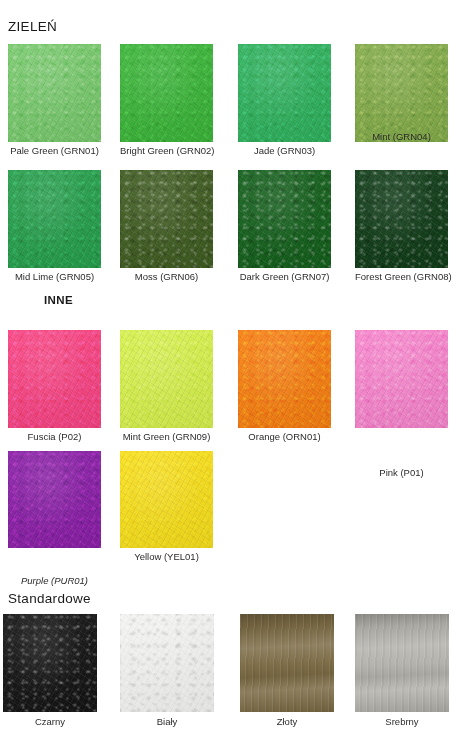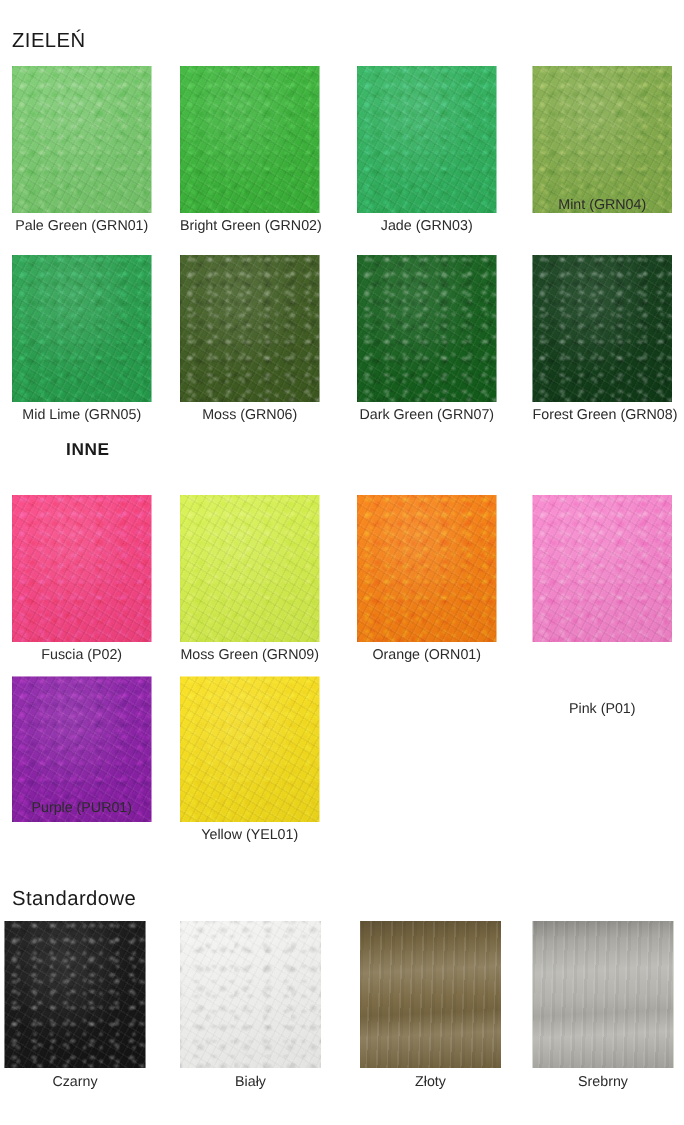--- a/index.html
+++ b/index.html
@@ -212,21 +212,21 @@
   </div>
   <div class="swatch-label" style="left:8px; top:431px; width:93px;">Fuscia (P02)</div>
 
   <div class="swatch" style="left:120px; top:330px; width:93px; height:98px;">
     <div class="swatch-chip" style="background-color: rgb(215, 242, 77);">
       <div class="shade"></div>
       <div class="grain"></div>
       <div class="grain2"></div>
     </div>
   </div>
-  <div class="swatch-label" style="left:120px; top:431px; width:93px;">Moss Green (GRN09)</div>
+  <div class="swatch-label" style="left:120px; top:431px; width:93px;">Mint Green (GRN09)</div>
 
   <div class="swatch" style="left:238px; top:330px; width:93px; height:98px;">
     <div class="swatch-chip" style="background-color: rgb(249, 128, 16);">
       <div class="shade"></div>
       <div class="grain"></div>
       <div class="grain2"></div>
     </div>
   </div>
   <div class="swatch-label" style="left:238px; top:431px; width:93px;">Orange (ORN01)</div>
 
@@ -239,21 +239,21 @@
   </div>
   <div class="swatch-label" style="left:355px; top:431px; width:93px;margin-top:36px;">Pink (P01)</div>
 
   <div class="swatch" style="left:8px; top:451px; width:93px; height:97px;">
     <div class="swatch-chip" style="background-color: rgb(139, 31, 168);">
       <div class="shade"></div>
       <div class="grain"></div>
       <div class="grain2"></div>
     </div>
   </div>
-  <div class="swatch-label" style="left:8px; top:533px; width:93px;">Purple (PUR01)</div>
+  <div class="swatch-label" style="left:8px; top:575px; width:93px;font-style:italic;">Purple (PUR01)</div>
 
   <div class="swatch" style="left:120px; top:451px; width:93px; height:97px;">
     <div class="swatch-chip" style="background-color: rgb(249, 224, 27);">
       <div class="shade"></div>
       <div class="grain"></div>
       <div class="grain2"></div>
     </div>
   </div>
   <div class="swatch-label" style="left:120px; top:551px; width:93px;">Yellow (YEL01)</div>
 

